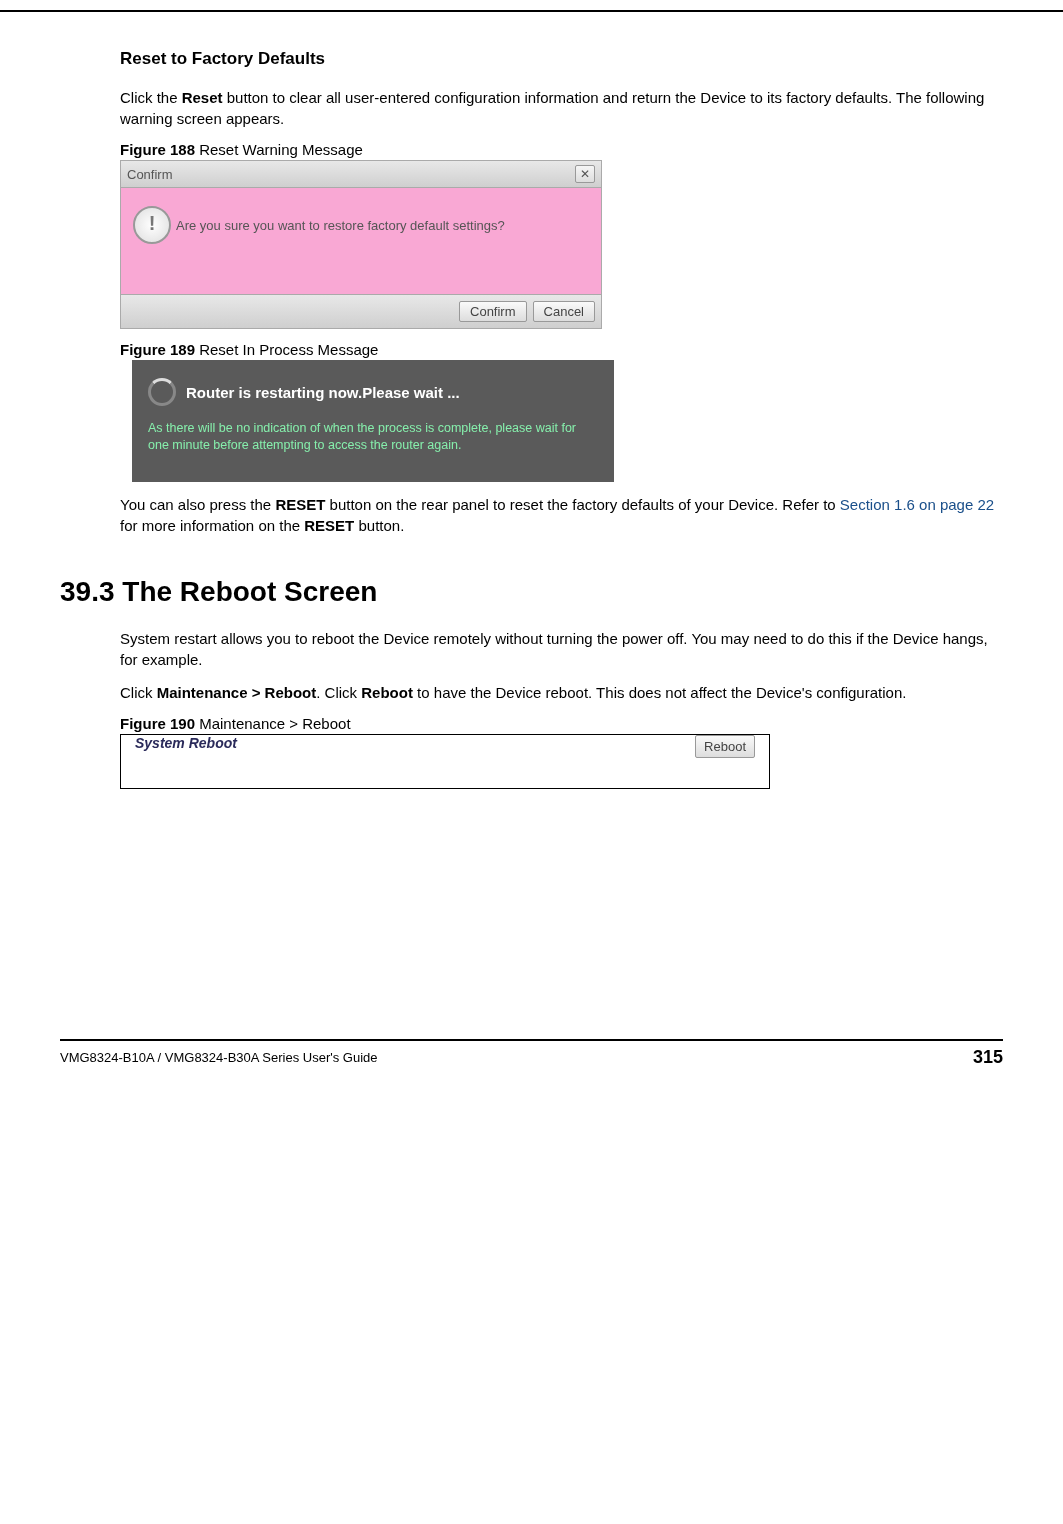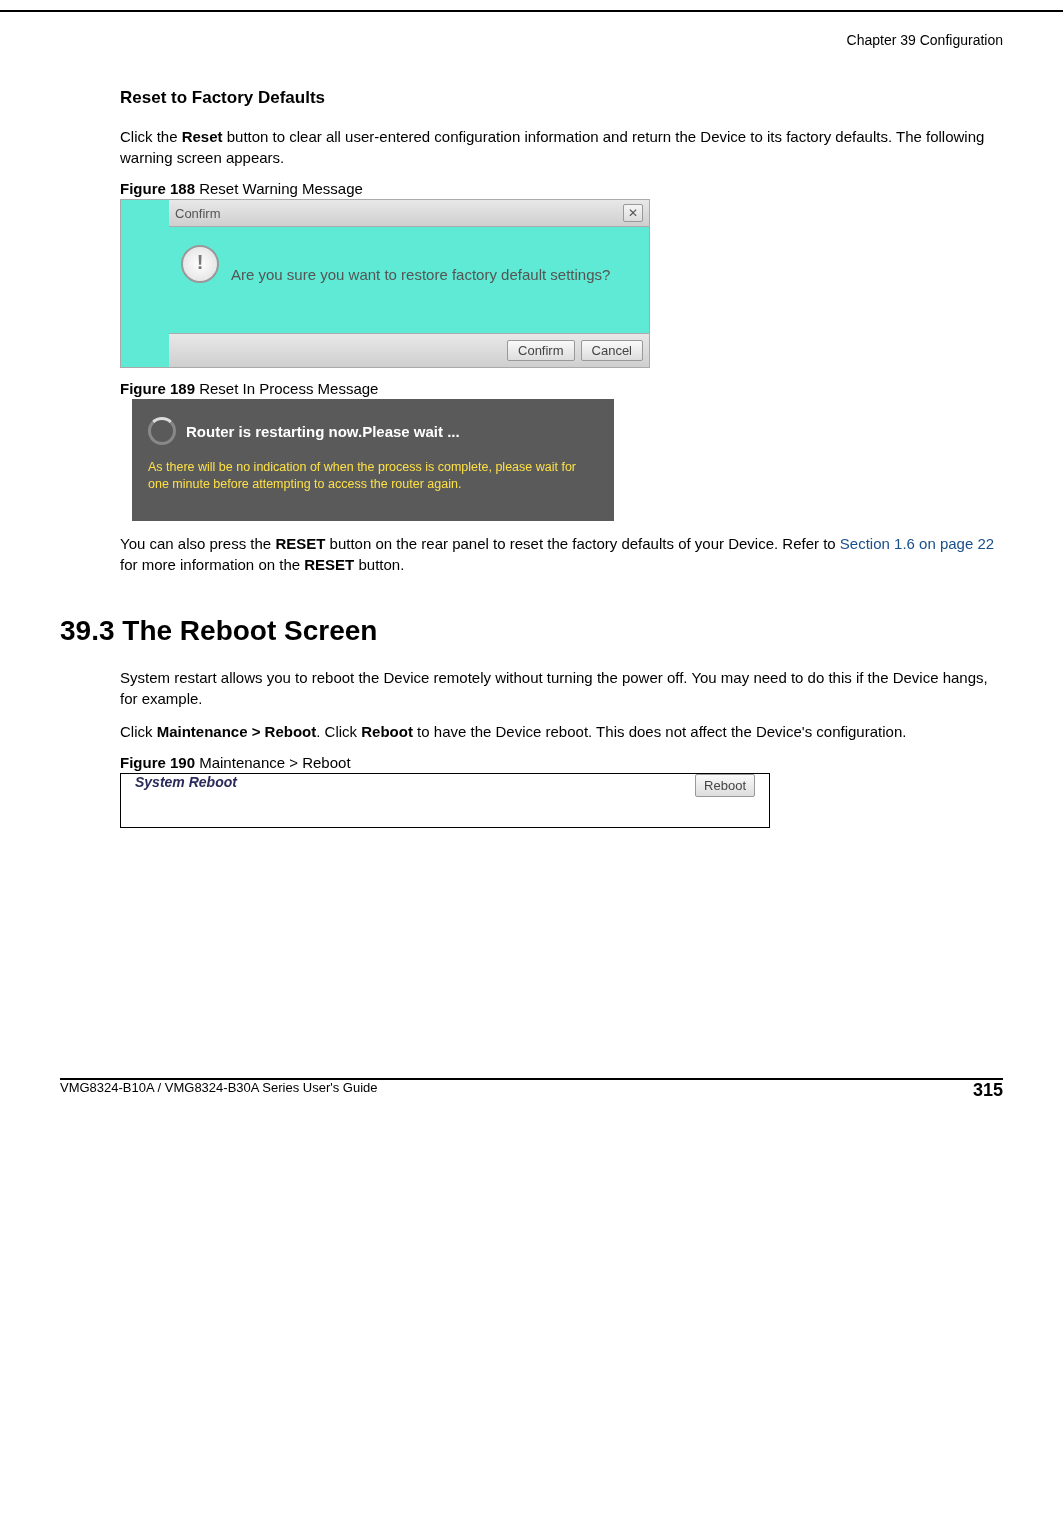--- a/index.html
+++ b/index.html
@@ -50,23 +50,22 @@
   }
   h2.major-heading {
     font-size: 28px;
     font-weight: bold;
     margin: 40px 0 20px -60px;
   }
   
   .dialog-confirm {
     width: 480px;
     border: 1px solid #aaa;
-    background: #5eead4;
+    background: #f9a8d4;
     font-family: Arial, sans-serif;
-    padding-left: 48px;
   }
   .dialog-titlebar {
     background: linear-gradient(#e8e8e8, #cfcfcf);
     border-bottom: 1px solid #aaa;
     padding: 4px 6px;
     display: flex;
     justify-content: space-between;
     align-items: center;
     font-size: 13px;
     color: #555;
@@ -78,25 +77,25 @@
     height: 16px;
     display: flex;
     align-items: center;
     justify-content: center;
     font-size: 12px;
     color: #555;
     border-radius: 2px;
   }
   .dialog-body {
     display: flex;
-    align-items: flex-end;
+    align-items: center;
     padding: 18px 12px 50px 12px;
-    font-size: 15px;
+    font-size: 13px;
     color: #555;
-    gap: 12px;
+    gap: 5px;
   }
   .warn-icon {
     width: 34px;
     height: 34px;
     border: 2px solid #999;
     border-radius: 50%;
     position: relative;
     filter: grayscale(1);
     background: radial-gradient(#fff,#ddd);
     flex-shrink: 0;
@@ -147,21 +146,21 @@
   .spinner {
     width: 22px;
     height: 22px;
     border: 3px solid #888;
     border-top-color: #ddd;
     border-radius: 50%;
     flex-shrink: 0;
   }
   .restart-detail {
     font-size: 12.5px;
-    color: #fde047;
+    color: #86efac;
     line-height: 1.35;
   }
   
   .reboot-panel {
     width: 620px;
     border: 1px solid #000;
     padding: 0 14px 30px 14px;
     display: flex;
     justify-content: space-between;
     align-items: flex-start;
@@ -177,35 +176,36 @@
     border: 1px solid #999;
     border-radius: 2px;
     font-size: 13px;
     color: #444;
     padding: 3px 8px;
   }
   
   .page-footer {
     border-top: 2px solid #000;
     margin-top: 250px;
+    padding-top: 6px;
     display: flex;
     justify-content: space-between;
+    align-items: center;
     font-size: 13px;
     gap: 12px;
   }
   .page-number {
     font-size: 18px;
     font-weight: bold;
   }
 </style>
 </head>
 <body>
 
 <div class="page">
-  <div class="chapter-header">Chapter 39 Configuration</div>
 
   <div class="content">
 
     <h3 class="section-title">Reset to Factory Defaults</h3>
 
     <p class="body-text">
       <span>Click the </span><b class="inline-bold">Reset</b><span> button to clear all user-entered configuration information and return the Device to its factory defaults. The following warning screen appears.</span>
     </p>
 
     <p class="figure-caption">

